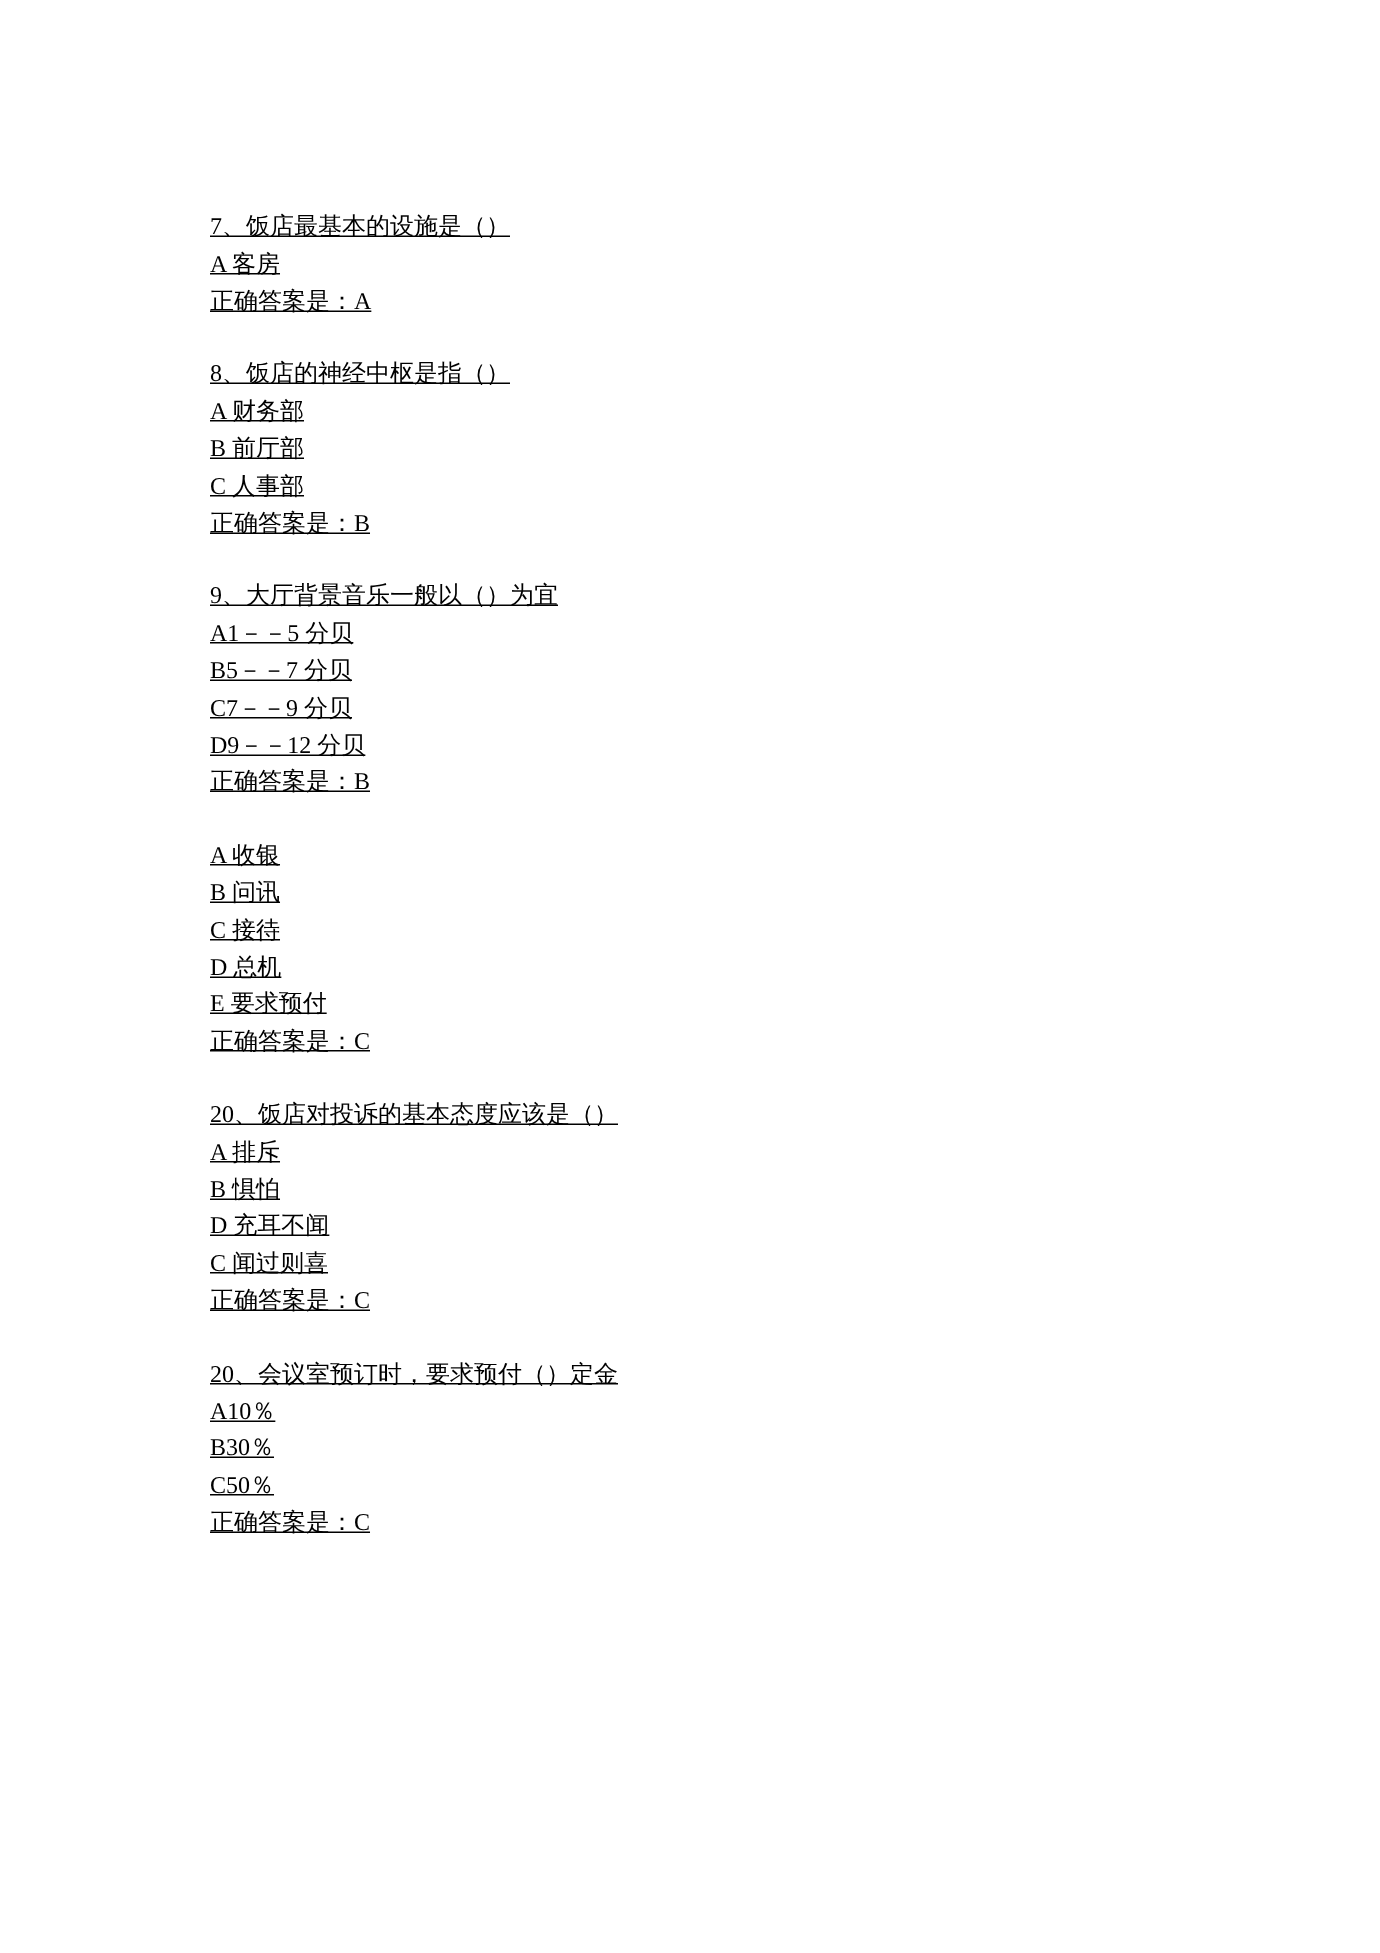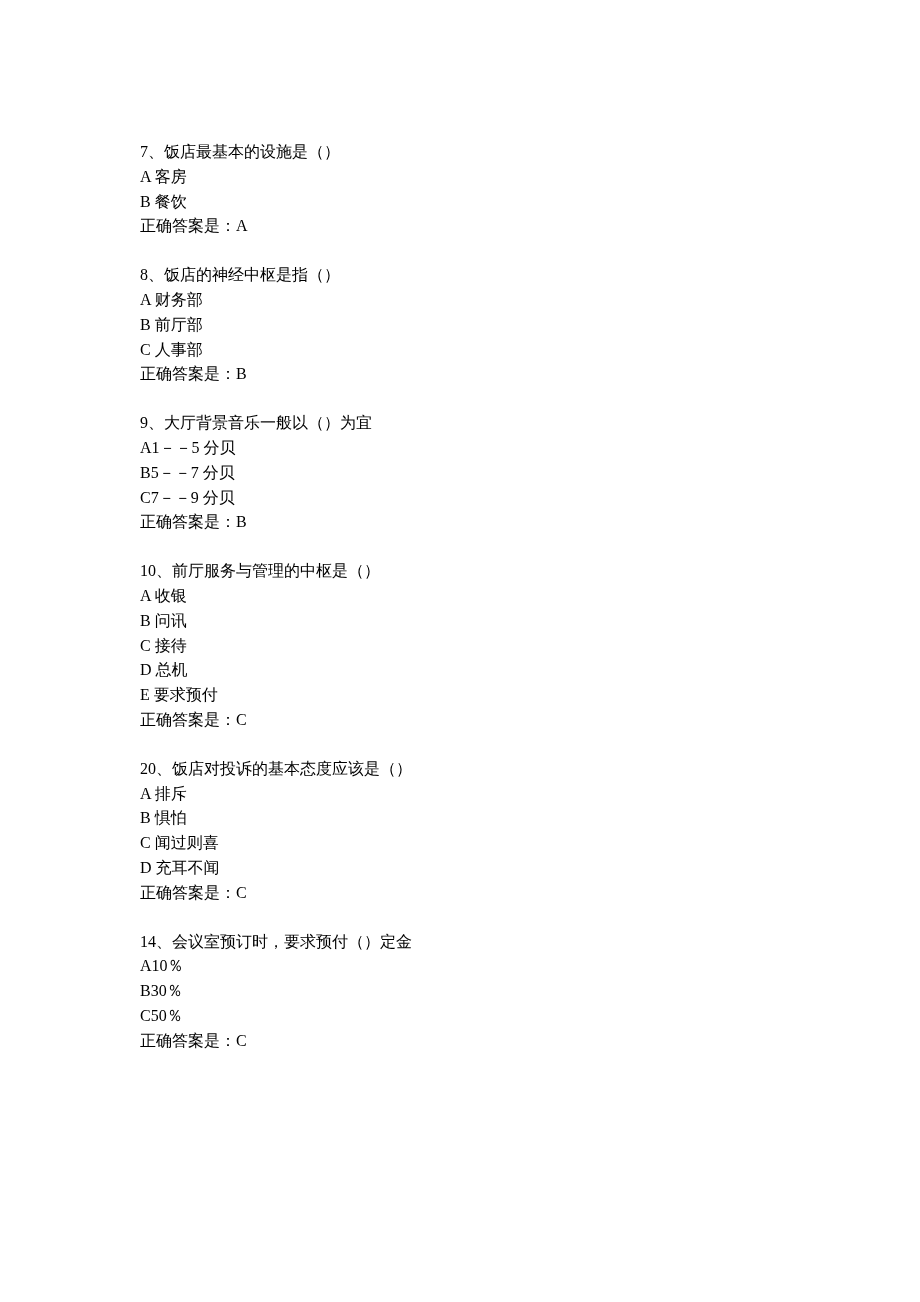--- a/index.html
+++ b/index.html
@@ -14,66 +14,66 @@
     color: #000000;
     line-height: 1.55;
     padding: 140px 0 0 140px;
     box-sizing: border-box;
   }
   .question-block {
     margin-bottom: 24px;
   }
   .line {
     white-space: pre;
+    text-decoration: underline;
   }
   .q-text, .opt, .ans {
     display: block;
   }
 </style>
 </head>
 <body>
 
 <div id="doc">
     <div class="question-block">
       <span class="line q-text">7、饭店最基本的设施是（）</span>
       <span class="line opt">A 客房</span>
-      <span class="line opt">B 餐饮</span>
       <span class="line ans">正确答案是：A</span>
     </div>
     <div class="question-block">
       <span class="line q-text">8、饭店的神经中枢是指（）</span>
       <span class="line opt">A 财务部</span>
       <span class="line opt">B 前厅部</span>
       <span class="line opt">C 人事部</span>
       <span class="line ans">正确答案是：B</span>
     </div>
     <div class="question-block">
       <span class="line q-text">9、大厅背景音乐一般以（）为宜</span>
       <span class="line opt">A1－－5 分贝</span>
       <span class="line opt">B5－－7 分贝</span>
       <span class="line opt">C7－－9 分贝</span>
+      <span class="line opt">D9－－12 分贝</span>
       <span class="line ans">正确答案是：B</span>
     </div>
     <div class="question-block">
-      <span class="line q-text">10、前厅服务与管理的中枢是（）</span>
       <span class="line opt">A 收银</span>
       <span class="line opt">B 问讯</span>
       <span class="line opt">C 接待</span>
       <span class="line opt">D 总机</span>
       <span class="line opt">E 要求预付</span>
       <span class="line ans">正确答案是：C</span>
     </div>
     <div class="question-block">
       <span class="line q-text">20、饭店对投诉的基本态度应该是（）</span>
       <span class="line opt">A 排斥</span>
       <span class="line opt">B 惧怕</span>
+      <span class="line opt">D 充耳不闻</span>
       <span class="line opt">C 闻过则喜</span>
-      <span class="line opt">D 充耳不闻</span>
       <span class="line ans">正确答案是：C</span>
     </div>
     <div class="question-block">
-      <span class="line q-text">14、会议室预订时，要求预付（）定金</span>
+      <span class="line q-text">20、会议室预订时，要求预付（）定金</span>
       <span class="line opt">A10％</span>
       <span class="line opt">B30％</span>
       <span class="line opt">C50％</span>
       <span class="line ans">正确答案是：C</span>
     </div>
   </div>
 
 </body></html>

